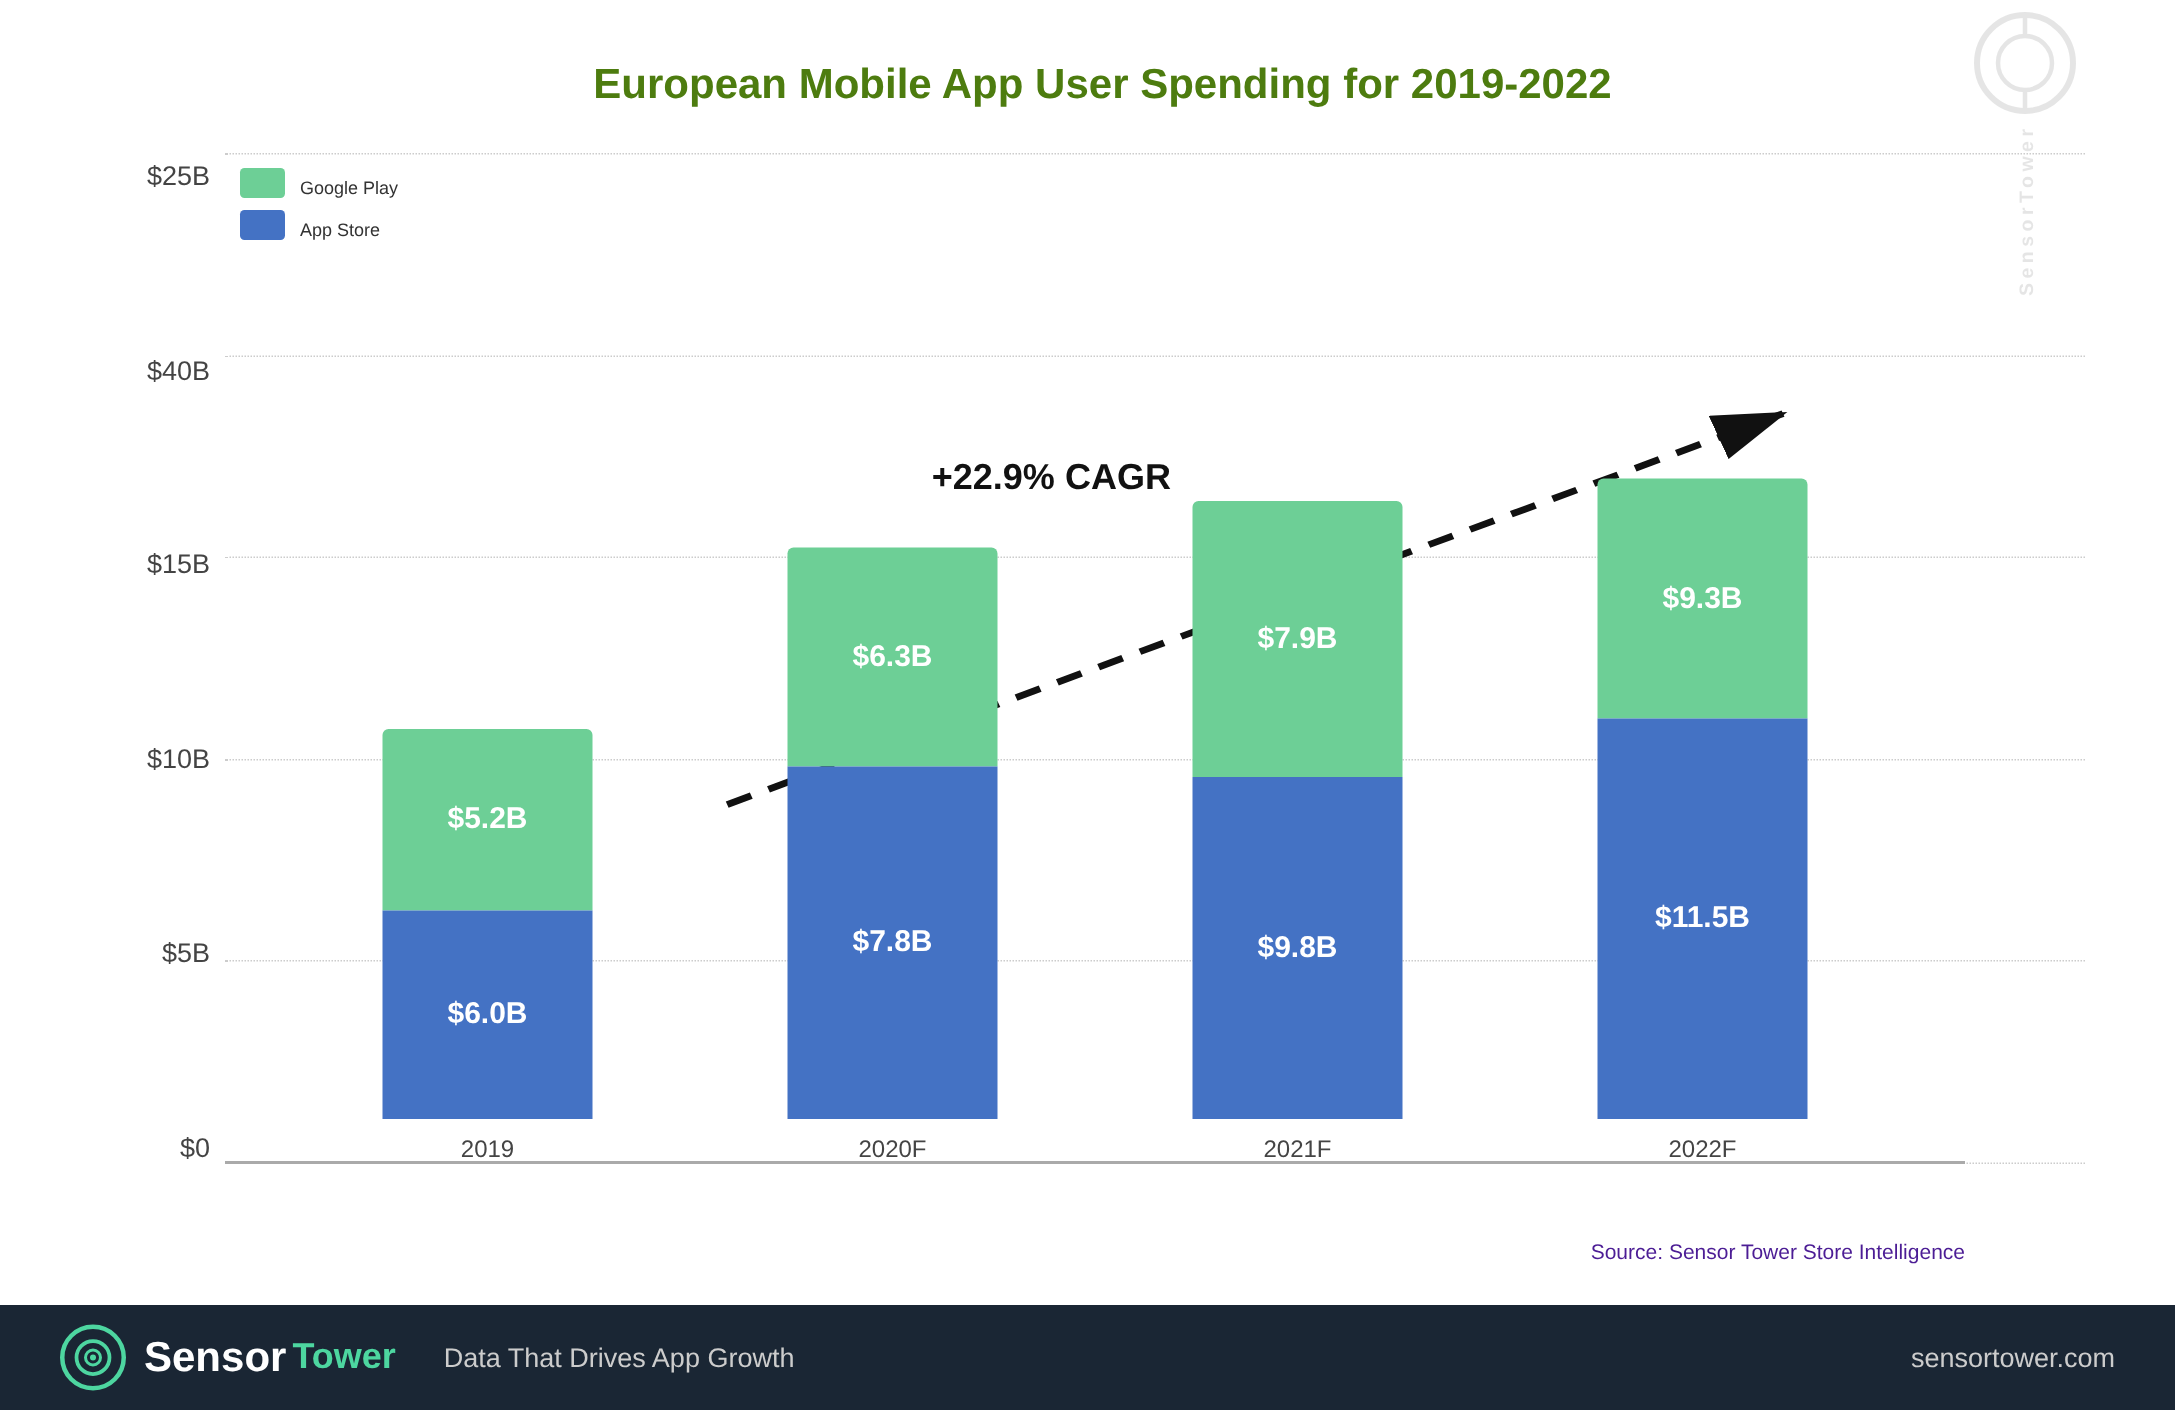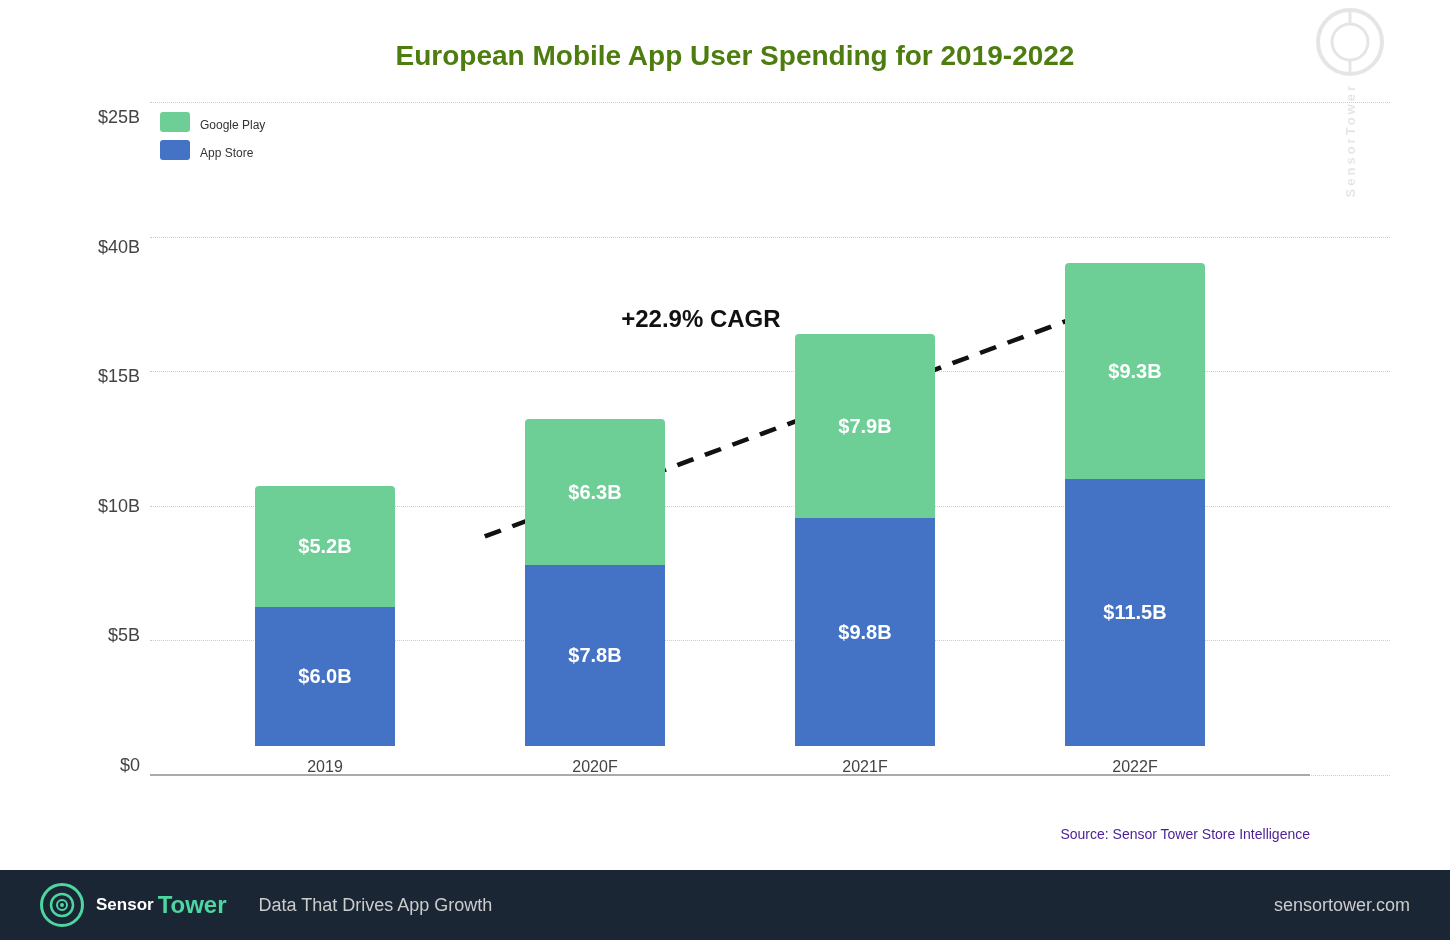--- a/index.html
+++ b/index.html
@@ -219,21 +219,21 @@
       font-size: 22px;
     }
 
     .footer-brand {
       display: flex;
       align-items: center;
       gap: 4px;
     }
 
     .footer-sensor {
-      font-size: 17px;
+      font-size: 28px;
       font-weight: 900;
       color: #fff;
     }
 
     .footer-tower {
       font-size: 24px;
       font-weight: 900;
       color: #4dd6a0;
     }
 
@@ -327,21 +327,21 @@
             <div class="bar-label-x">2019</div>
           </div>
 
           <div class="bar-group">
             <div class="bar-stack">
 
               <div class="bar-segment bar-google" style="height:146px;">
                 <span>$6.3B</span>
               </div>
 
-              <div class="bar-segment bar-apple" style="height:181px;">
+              <div class="bar-segment bar-apple" style="height:235px;">
                 <span>$7.8B</span>
               </div>
             </div>
             <div class="bar-label-x">2020F</div>
           </div>
 
           <div class="bar-group">
             <div class="bar-stack">
 
               <div class="bar-segment bar-google" style="height:184px;">
@@ -351,21 +351,21 @@
               <div class="bar-segment bar-apple" style="height:228px;">
                 <span>$9.8B</span>
               </div>
             </div>
             <div class="bar-label-x">2021F</div>
           </div>
 
           <div class="bar-group">
             <div class="bar-stack">
 
-              <div class="bar-segment bar-google" style="height:216px;">
+              <div class="bar-segment bar-google" style="height:160px;">
                 <span>$9.3B</span>
               </div>
 
               <div class="bar-segment bar-apple" style="height:267px;">
                 <span>$11.5B</span>
               </div>
             </div>
             <div class="bar-label-x">2022F</div>
           </div>
 

